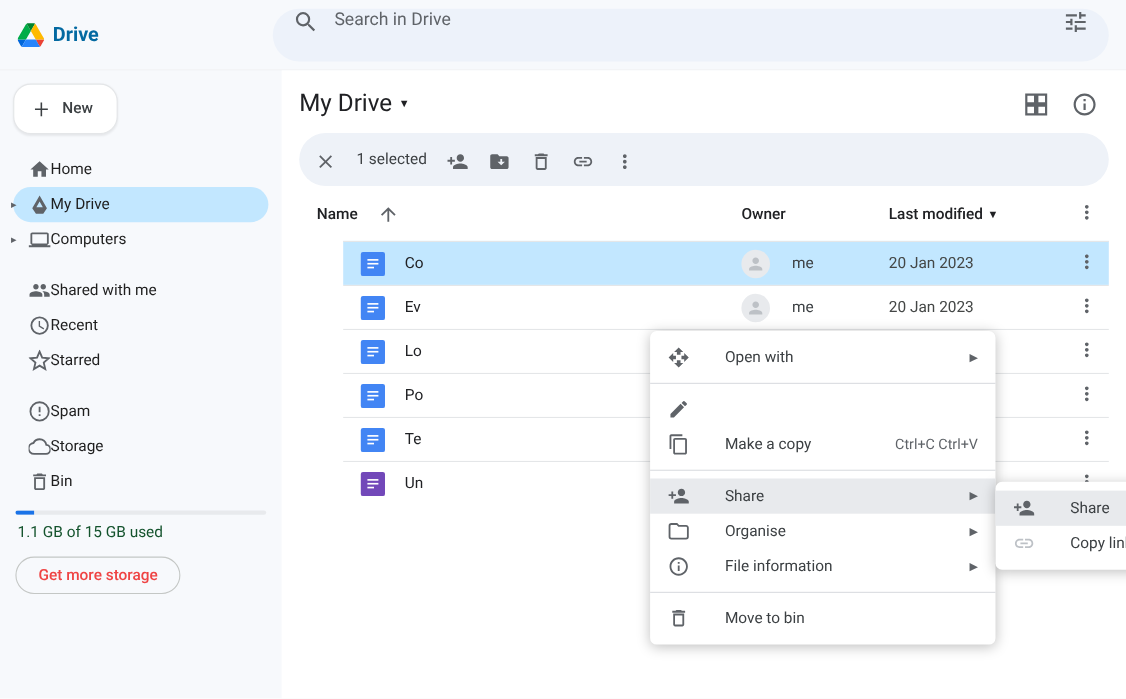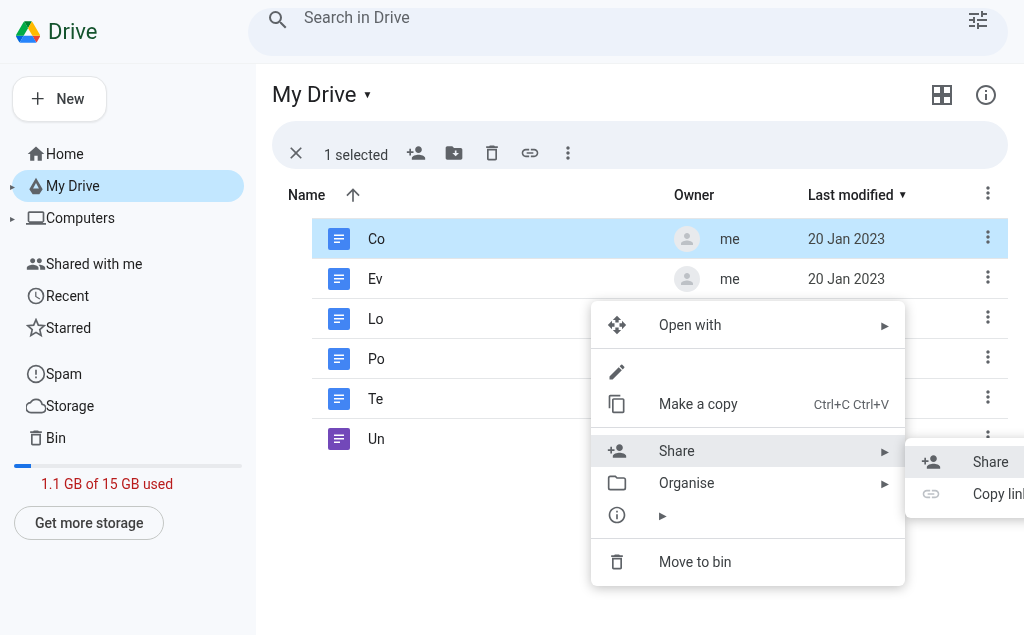--- a/index.html
+++ b/index.html
@@ -1,49 +1,49 @@
 <!DOCTYPE html>
 <html><head>
   <meta charset="utf-8">
   <style>
     * { margin: 0; padding: 0; box-sizing: border-box; font-family: 'Google Sans', Roboto, Arial, sans-serif; }
     body { width: 1024px; height: 635px; background: #f7f9fc; overflow: hidden; font-size: 14px; color: #3c4043; position: relative; }
     
     .topbar { display: flex; align-items: center; height: 64px; padding: 0 16px; border-bottom: 1px solid #f1f3f4; }
     .logo-block { display: flex; align-items: center; gap: 8px; width: 232px; }
-    .logo-block .name { font-size: 22px; color: #14532d; font-weight: 400; }
+    .logo-block .name { font-size: 18px; color: #0369a1; font-weight: 700; }
     .search-wrap { flex: 1; background: #edf2fa; border-radius: 28px; height: 48px; display: flex; align-items: flex-start; padding: 0 18px; gap: 14px; }
     .search-wrap input { flex: 1; border: none; background: transparent; font-size: 16px; outline: none; color: #5f6368; }
     .search-wrap input::placeholder { color: #5f6368; }
     .icon { width: 20px; height: 20px; display: inline-flex; align-items: center; justify-content: center; fill: #5f6368; color: #5f6368; flex-shrink: 0; }
     .icon svg { width: 100%; height: 100%; }
     .icon.lg { width: 24px; height: 24px; }
     
     .layout { display: flex; height: calc(100% - 64px); }
     
     .sidebar { width: 256px; padding: 12px 12px 0 12px; display: flex; flex-direction: column; }
     .new-btn { display: inline-flex; align-items: center; gap: 12px; background: #fff; border: 1px solid #e4e6e8; border-radius: 16px; padding: 14px 22px 14px 18px; width: fit-content; box-shadow: 0 1px 2px rgba(0,0,0,.07); margin-bottom: 16px; cursor: pointer; }
     .new-btn .plus { font-size: 24px; line-height: 0; color: #3c4043; font-weight: 300; }
     .new-btn .lbl { font-size: 14px; font-weight: 500; color: #3c4043; }
     .nav-item { display: flex; align-items: center; padding: 6px 14px; border-radius: 20px; cursor: pointer; position: relative; }
     .nav-item.active { background: #c2e7ff; }
     .nav-item .caret { position: absolute; left: -2px; width: 10px; font-size: 10px; color: #5f6368; }
     .nav-item .lbl { color: #1f1f1f; }
     .storage-bar { height: 4px; background: #e8eaed; border-radius: 2px; margin: 10px 2px 8px; overflow: hidden; }
     .storage-bar .fill { height: 100%; background: #1a73e8; width: 7.3%; }
-    .storage-txt { padding-left: 4px; font-size: 14px; color: #b91c1c; margin-left: 25px; }
-    .more-storage { margin-top: 14px; border: 1px solid #c4c7c5; border-radius: 20px; padding: 8px 20px; color: #404040; font-weight: 500; width: fit-content; cursor: pointer; margin-left: 2px; }
+    .storage-txt { padding-left: 4px; font-size: 14px; color: #14532d; }
+    .more-storage { margin-top: 14px; border: 1px solid #c4c7c5; border-radius: 20px; padding: 8px 20px; color: #ef4444; font-weight: 500; width: fit-content; cursor: pointer; margin-left: 2px; }
     
     .main { flex: 1; background: #fff; padding: 18px 16px 0 16px; position: relative; }
     .main-header { display: flex; align-items: center; justify-content: space-between; padding-right: 10px; }
     .main-header h1 { font-size: 22px; font-weight: 400; color: #202124; display: flex; align-items: center; gap: 6px; cursor: pointer; }
     .main-header h1 .tri { font-size: 10px; }
     .hdr-icons { display: flex; gap: 20px; align-items: center; }
     
-    .sel-bar { margin-top: 14px; background: #eef2f8; border-radius: 28px; display: flex; align-items: flex-end; height: 48px; padding: 6px 14px; gap: 18px; }
+    .sel-bar { margin-top: 14px; background: #eef2f8; border-radius: 28px; display: flex; align-items: flex-start; height: 48px; padding: 16px 14px; gap: 18px; }
     .sel-bar .gap { flex: 1; }
     
     .table-head { display: flex; align-items: center; padding: 14px 10px 12px 16px; color: #202124; font-size: 14px; font-weight: 500; }
     .col-name { flex: 1; display: flex; align-items: center; gap: 18px; }
     .col-owner { width: 134px; }
     .col-mod  { width: 160px; display: flex; align-items: center; gap: 4px; }
     .col-more { width: 30px; text-align: right; }
     
     .row { display: flex; align-items: center; height: 40px; border-top: 1px solid #e4e6e8; padding: 0 10px 0 16px; cursor: default; margin-left: 40px; }
     .row.sel { background: #c2e7ff; }
@@ -547,20 +547,21 @@
           </span>
         <span class="lbl">Organise</span>
         <span class="arr">▶</span>
       </div>
       <div class="ctx-item">
         <span class="icon">
             <svg viewBox="0 0 24 24">
               <use href="#i-info"></use>
             </svg>
           </span>
+        <span class="lbl">File information</span>
         <span class="arr">▶</span>
       </div>
       <div class="ctx-sep"></div>
       <div class="ctx-item">
         <span class="icon">
             <svg viewBox="0 0 24 24">
               <use href="#i-delete"></use>
             </svg>
           </span>
         <span class="lbl">Move to bin</span>

